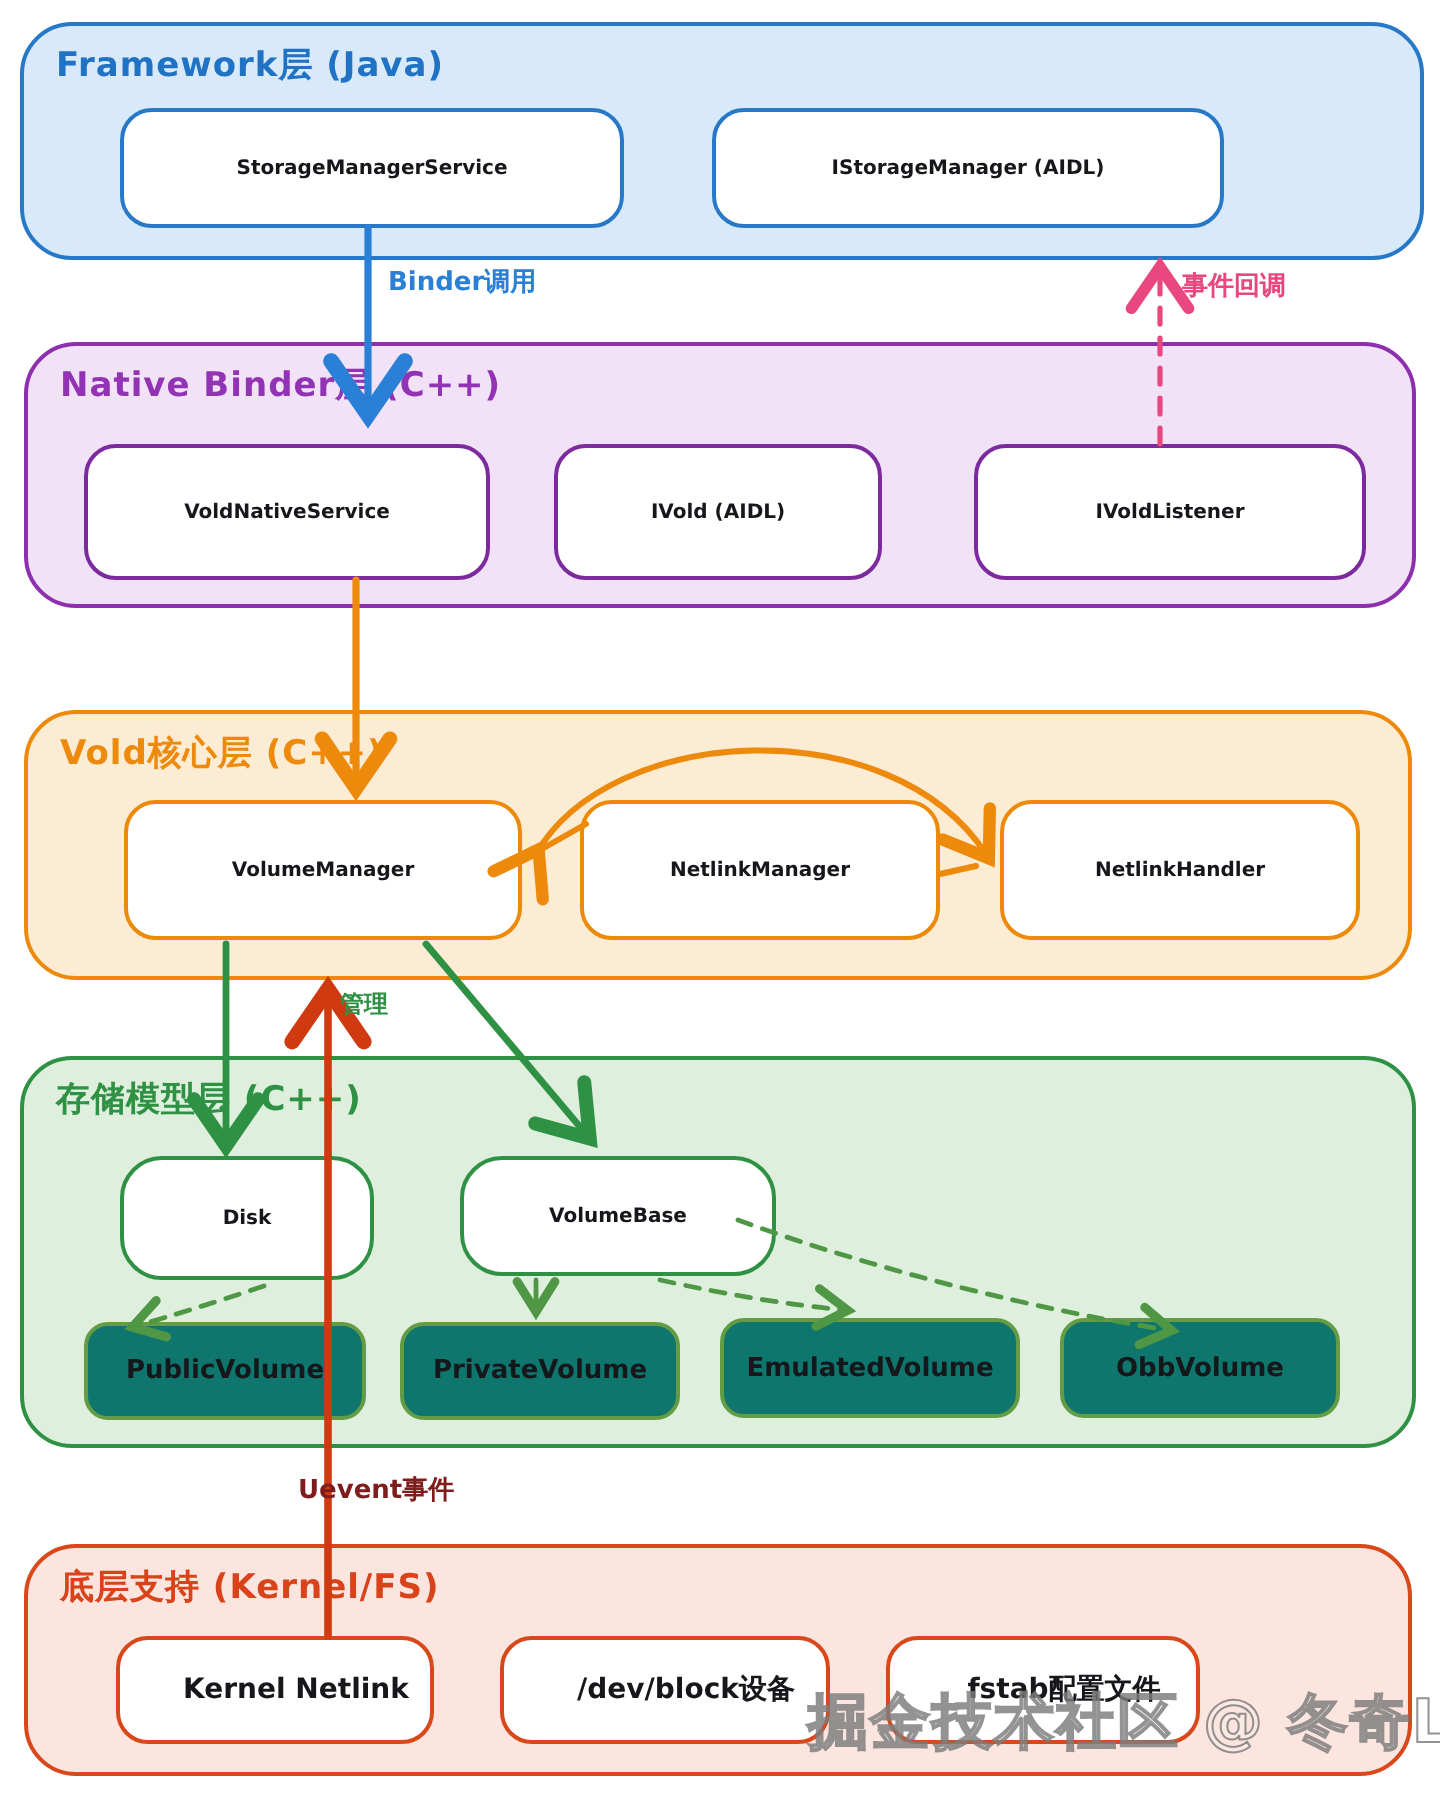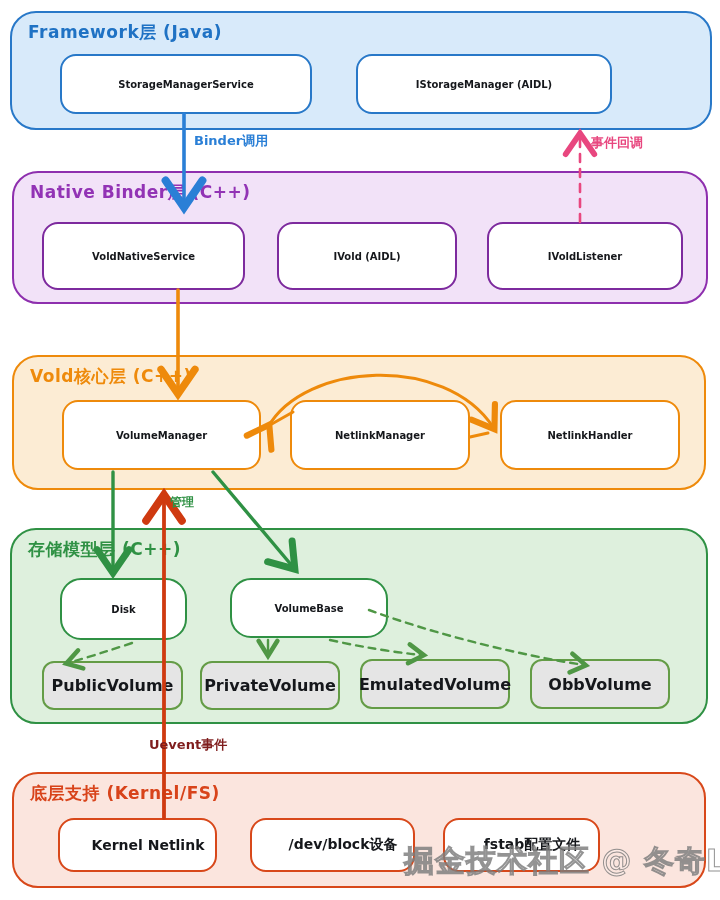--- a/index.html
+++ b/index.html
@@ -19,22 +19,22 @@
 
   .node{
     position:absolute;background:#ffffff;border:2.2px solid;border-radius:16px;
     display:flex;align-items:center;justify-content:center;box-sizing:border-box;
     font-size:10px;font-weight:600;color:#15171b;text-align:center;white-space:nowrap;
   }
   .n-blue{border-color:#2878c8;} .n-purple{border-color:#7d2a9e;}
   .n-orange{border-color:#ee8a0b;text-align:right;} .n-green{border-color:#2f9144;border-radius:21px;}
   .n-red{border-color:#d8481a;padding-left:21px;}
   .node-sub{
-    background:#e5e5e5;border-color:#649c46;border-width:2px;border-radius:12px;
-    font-size:16px;font-weight:600;
+    background:#0f766e;border-color:#649c46;border-width:2px;border-radius:12px;
+    font-size:13px;font-weight:600;
   }
   .node-bottom{font-size:14px;}
 
   #arrows{position:absolute;left:0;top:0;z-index:5;pointer-events:none;}
   .arrow-label{position:absolute;z-index:6;font-size:13px;font-weight:600;white-space:nowrap;}
 
   #watermark{
     position:absolute;left:404px;top:841px;z-index:7;
     font-size:30px;font-weight:700;letter-spacing:1px;white-space:nowrap;
     color:rgba(173,173,173,0.75);
@@ -56,21 +56,21 @@
   <div class="node n-blue" style="left:356px;top:54px;width:256px;height:60px;">
     <span>IStorageManager (AIDL)</span>
   </div>
 
   <div class="layer l-purple" style="left:12px;top:171px;width:696px;height:133px;">
     <div class="layer-title t-purple">Native Binder层 (C++)</div>
   </div>
   <div class="node n-purple" style="left:42px;top:222px;width:203px;height:68px;">
     <span>VoldNativeService</span>
   </div>
-  <div class="node n-purple" style="left:277px;top:222px;width:180px;height:68px;">
+  <div class="node n-purple" style="left:277px;top:222px;width:164px;height:68px;">
     <span>IVold (AIDL)</span>
   </div>
   <div class="node n-purple" style="left:487px;top:222px;width:196px;height:68px;">
     <span>IVoldListener</span>
   </div>
 
   <div class="layer l-orange" style="left:12px;top:355px;width:694px;height:135px;">
     <div class="layer-title t-orange">Vold核心层 (C++)</div>
   </div>
   <div class="node n-orange" style="left:62px;top:400px;width:199px;height:70px;">

